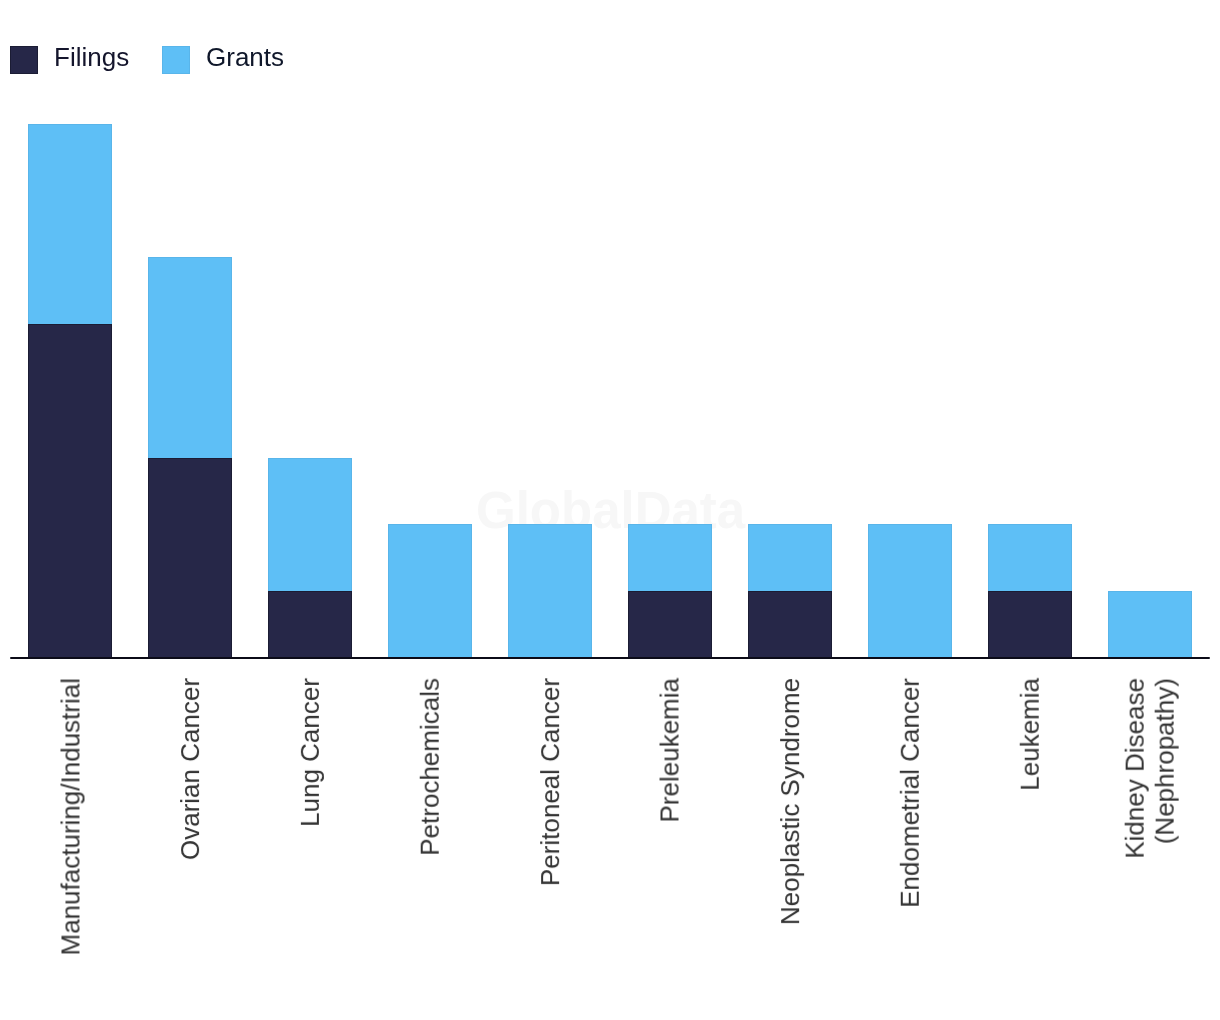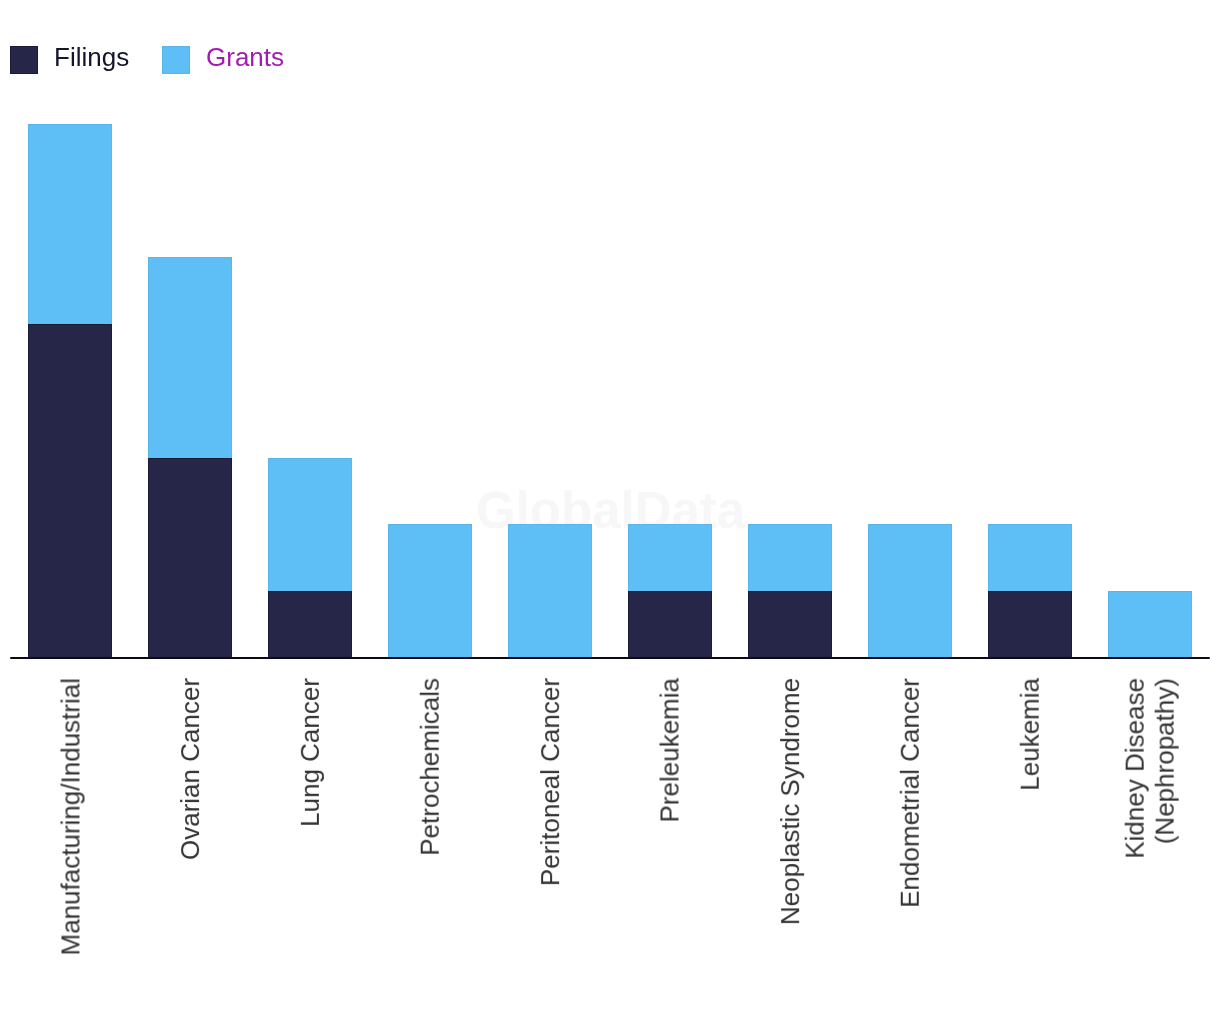--- a/index.html
+++ b/index.html
@@ -33,21 +33,21 @@
 
   <div class="watermark" style="color: rgb(247, 247, 247);">GlobalData</div>
 
   <div class="legend">
     <div class="legend-item" style="left:10px;">
       <span class="swatch" style="background: rgb(38, 39, 72); border-color: rgb(27, 28, 52);"></span>
       <span class="legend-label" style="color: rgb(20, 21, 44);">Filings</span>
     </div>
     <div class="legend-item" style="left:162px;">
       <span class="swatch" style="background: rgb(94, 191, 246); border-color: rgb(89, 181, 234);"></span>
-      <span class="legend-label" style="color: #a21caf;">Grants</span>
+      <span class="legend-label" style="color: #0f172a;">Grants</span>
     </div>
   </div>
 
   <div class="plot">
     <div id="bars">
         <div class="bar" style="left: 28px; width: 84px; top: 123.96px; height: 533.84px;">
           <div class="seg" style="background: rgb(94, 191, 246); border-color: rgb(89, 181, 234); top: 0px; height: 201.19px;"></div>
           <div class="seg" style="background: rgb(38, 39, 72); border-color: rgb(27, 28, 52); top: 200.19px; height: 333.65px;"></div>
         </div>
         <div class="bar" style="left: 148px; width: 84px; top: 257.42px; height: 400.38px;">

